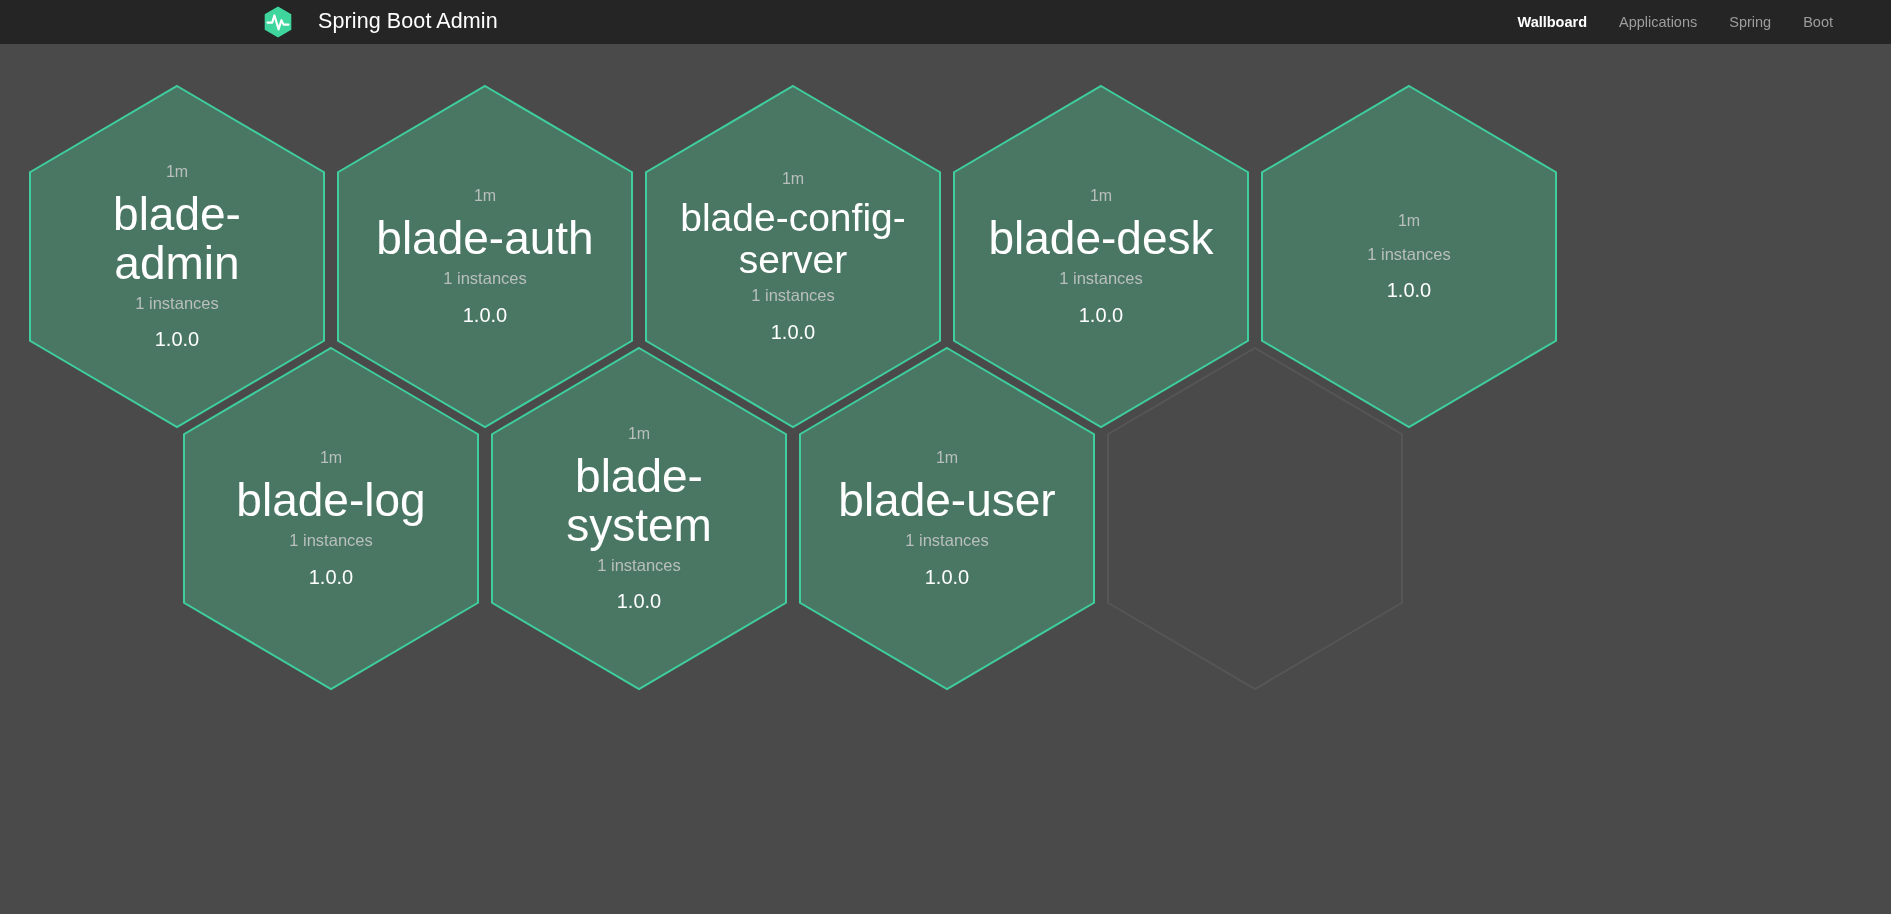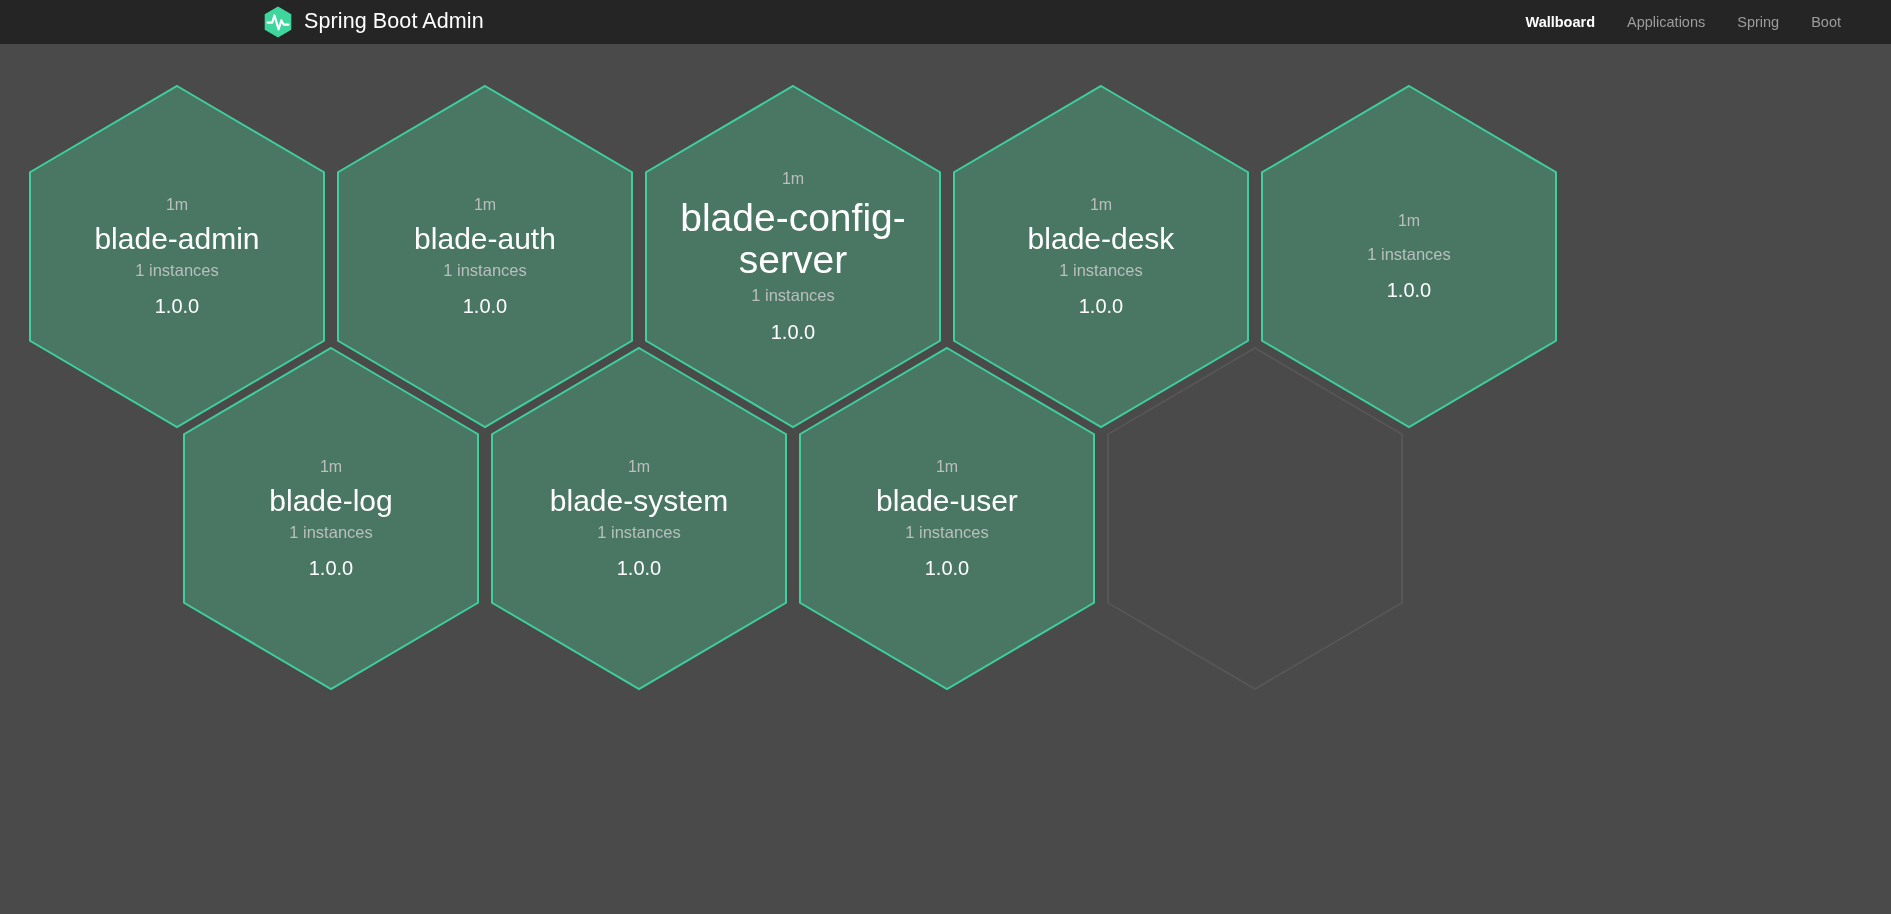--- a/index.html
+++ b/index.html
@@ -27,21 +27,21 @@
     z-index: 50;
   }
 
   .brand {
     position: absolute;
     left: 261px;
     top: 0;
     height: 44px;
     display: flex;
     align-items: center;
-    gap: 9px;
+    gap: 23px;
     text-decoration: none;
     cursor: pointer;
   }
 
   .brand-logo {
     width: 34px;
     height: 34px;
     display: block;
     flex: 0 0 34px;
   }
@@ -50,21 +50,21 @@
     color: #ffffff;
     font-size: 21.5px;
     font-weight: 400;
     letter-spacing: .1px;
     white-space: nowrap;
     line-height: 1;
   }
 
   .nav-links {
     position: absolute;
-    right: 34px;
+    right: 42px;
     top: 0;
     height: 44px;
     display: flex;
     align-items: center;
     gap: 0;
   }
 
   .nav-link {
     color: #9d9d9d;
     font-size: 14.5px;
@@ -131,21 +131,21 @@
   .hex-uptime {
     color: #b9bfbc;
     font-size: 16px;
     font-weight: 400;
     margin-bottom: 10px;
     line-height: 1;
   }
 
   .hex-name {
     color: #ffffff;
-    font-size: 30px;
+    font-size: 46px;
     font-weight: 400;
     line-height: 1.07;
     word-break: break-word;
     overflow-wrap: anywhere;
     hyphens: none;
     max-width: 100%;
   }
   .hex-name.is-long { font-size: 39px; }
 
   .hex-instances {

